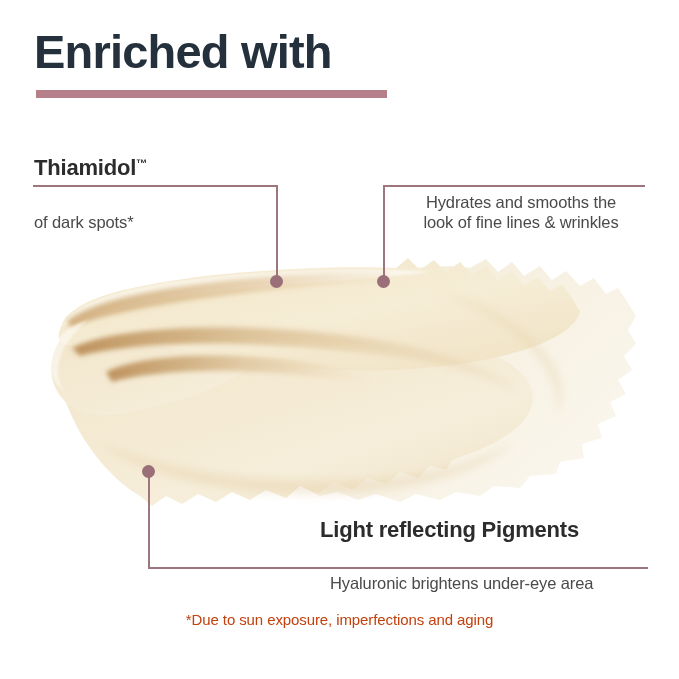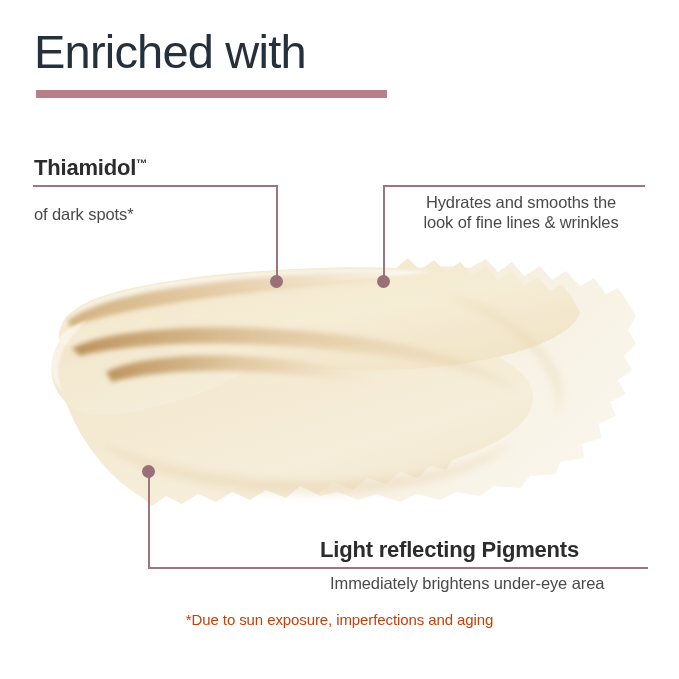--- a/index.html
+++ b/index.html
@@ -17,21 +17,21 @@
     background: #ffffff;
     overflow: hidden;
   }
 
   
   .title {
     position: absolute;
     left: 34px;
     top: 26px;
     font-size: 47px;
-    font-weight: normal;
+    font-weight: bold;
     letter-spacing: -0.8px;
     color: #25303d;
     line-height: 1.1;
     white-space: nowrap;
   }
   .title-rule {
     position: absolute;
     left: 36px;
     top: 90px;
     width: 351px;
@@ -263,33 +263,33 @@
                C510,326 474,304 430,290 Z" fill="#e6d4ad" opacity="0.45" filter="url(#blurSofter)"></path>
     </svg>
   </div>
 
   <div class="callout-title" style="left:34px; top:155px;"><span>Thiamidol</span><span class="tm">™</span></div>
 
   <div class="leader-h" style="left:33px; top:185px; width:245px;"></div>
   <div class="leader-v" style="left:276px; top:185px; height:97px;"></div>
   <div class="leader-dot" style="left:270px; top:275px;"></div>
 
-  <div class="callout-sub" style="left:34px; top:204px;">of dark spots*</div>
+  <div class="callout-sub" style="left:34px; top:212px;">of dark spots*</div>
 
 
   <div class="leader-h" style="left:383px; top:185px; width:262px;"></div>
   <div class="leader-v" style="left:383px; top:185px; height:97px;"></div>
   <div class="leader-dot" style="left:377px; top:275px;"></div>
 
   <div class="callout-sub center" style="left:393px; top:212px; width:256px;">look of fine lines &amp; wrinkles</div>
   <div class="callout-sub center" style="left:393px; top:192px; width:256px;">Hydrates and smooths the</div>
 
-  <div class="callout-title" style="left:320px; top:537px;">Light reflecting Pigments</div>
+  <div class="callout-title" style="left:320px; top:517px;">Light reflecting Pigments</div>
 
   <div class="leader-h" style="left:148px; top:567px; width:500px;"></div>
   <div class="leader-v" style="left:148px; top:472px; height:96px;"></div>
   <div class="leader-dot" style="left:142px; top:465px;"></div>
 
-  <div class="callout-sub" style="left:330px; top:573px;">Immediately brightens under-eye area</div>
+  <div class="callout-sub" style="left:330px; top:573px;">Hyaluronic brightens under-eye area</div>
 
   <div class="footnote">*Due to sun exposure, imperfections and aging</div>
 
 </div>
 
 </body></html>

